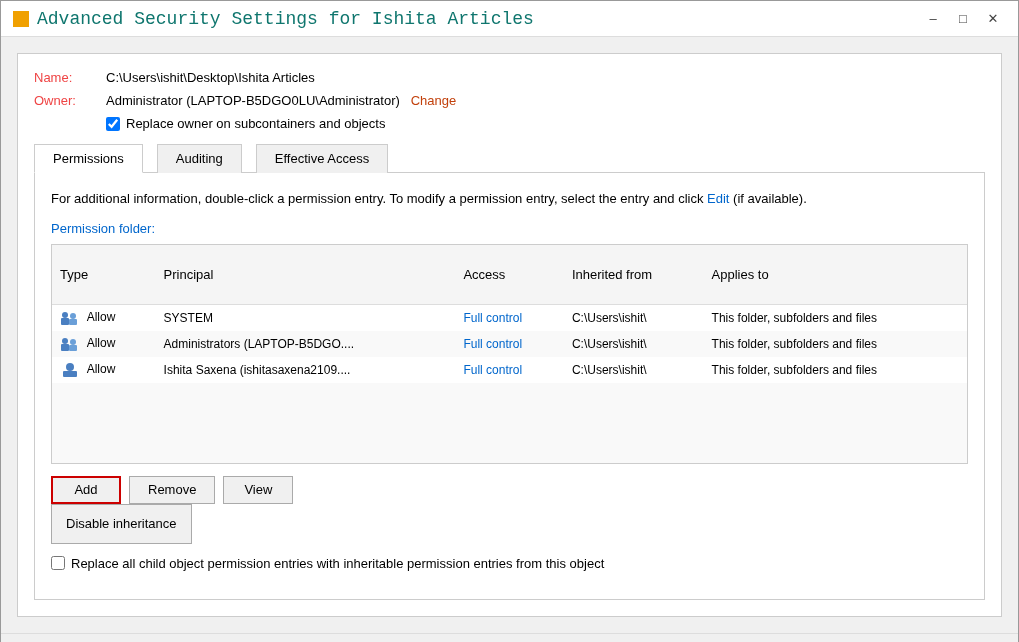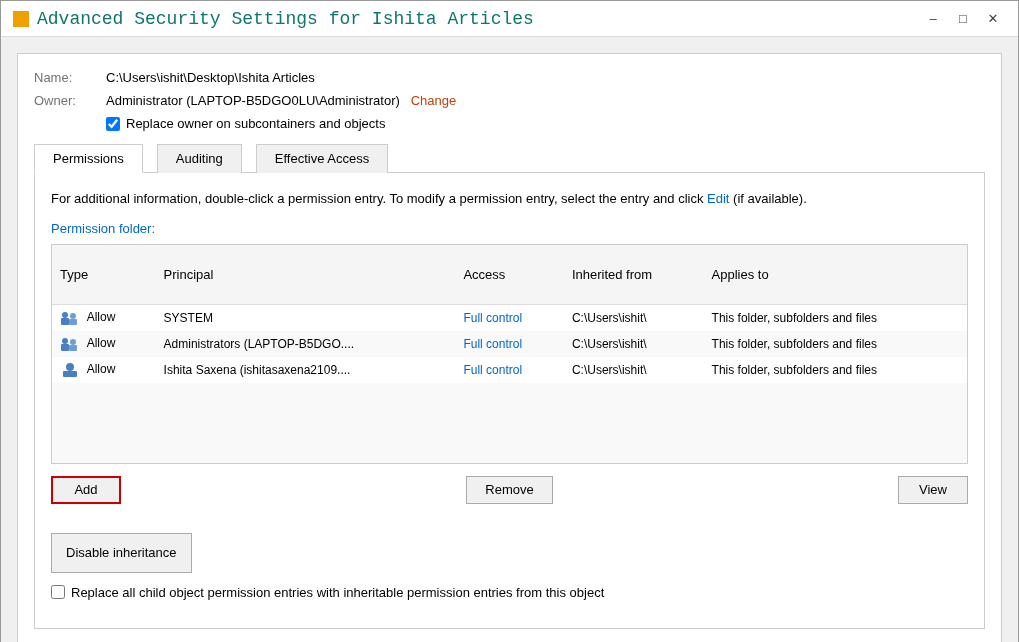--- a/index.html
+++ b/index.html
@@ -69,21 +69,21 @@
       margin-bottom: 0;
     }
     .info-row {
       display: flex;
       align-items: flex-start;
       margin-bottom: 8px;
       gap: 12px;
     }
     .info-label {
       width: 60px;
-      color: #737373;
+      color: #ef4444;
       font-size: 13px;
       flex-shrink: 0;
     }
     .info-value {
       color: #000;
       font-size: 13px;
     }
     .info-value a {
       color: #c2410c;
       text-decoration: none;
@@ -181,23 +181,22 @@
       margin-right: 4px;
     }
     .access-link {
       color: #0066cc;
       text-decoration: none;
       cursor: pointer;
     }
     .inherited-col { color: #000; }
     .buttons-row {
       display: flex;
-      gap: 24px;
-      margin-bottom: 29px;
-      justify-content: space-between;
+      gap: 8px;
+      margin-bottom: 0;
     }
     .btn {
       padding: 4px 18px;
       font-size: 13px;
       border: 1px solid #aaa;
       background: #f0f0f0;
       cursor: pointer;
       min-width: 70px;
       height: 28px;
     }

